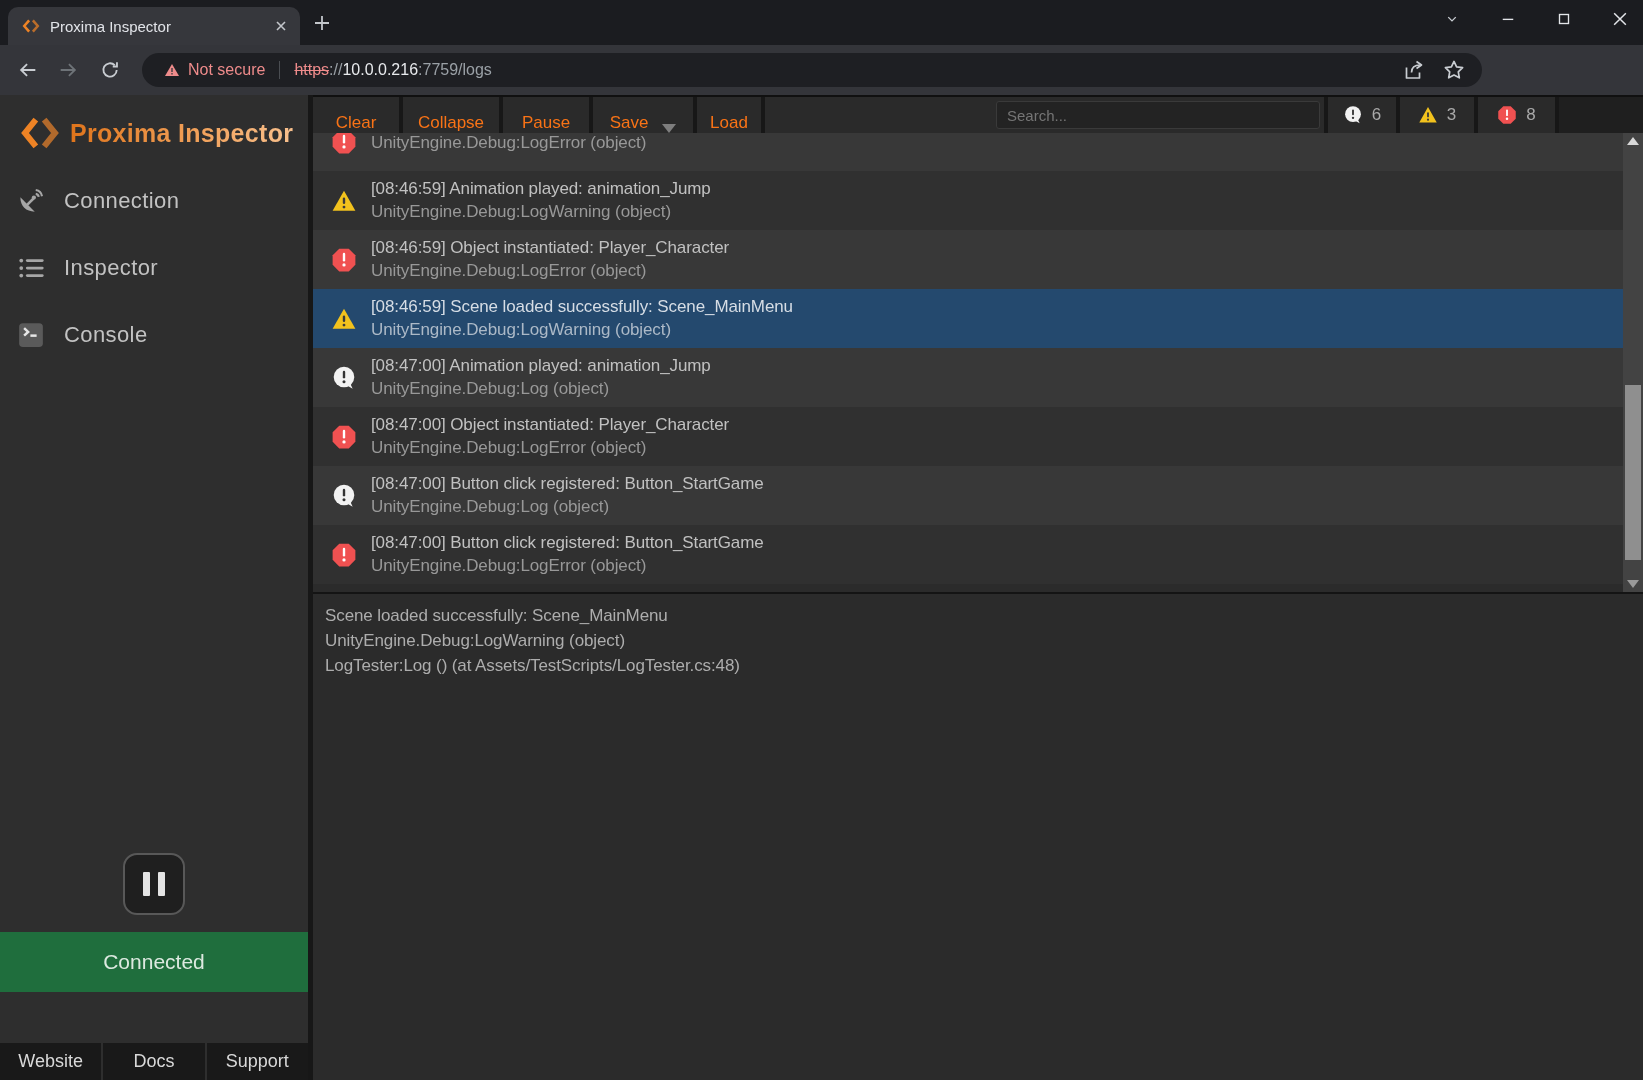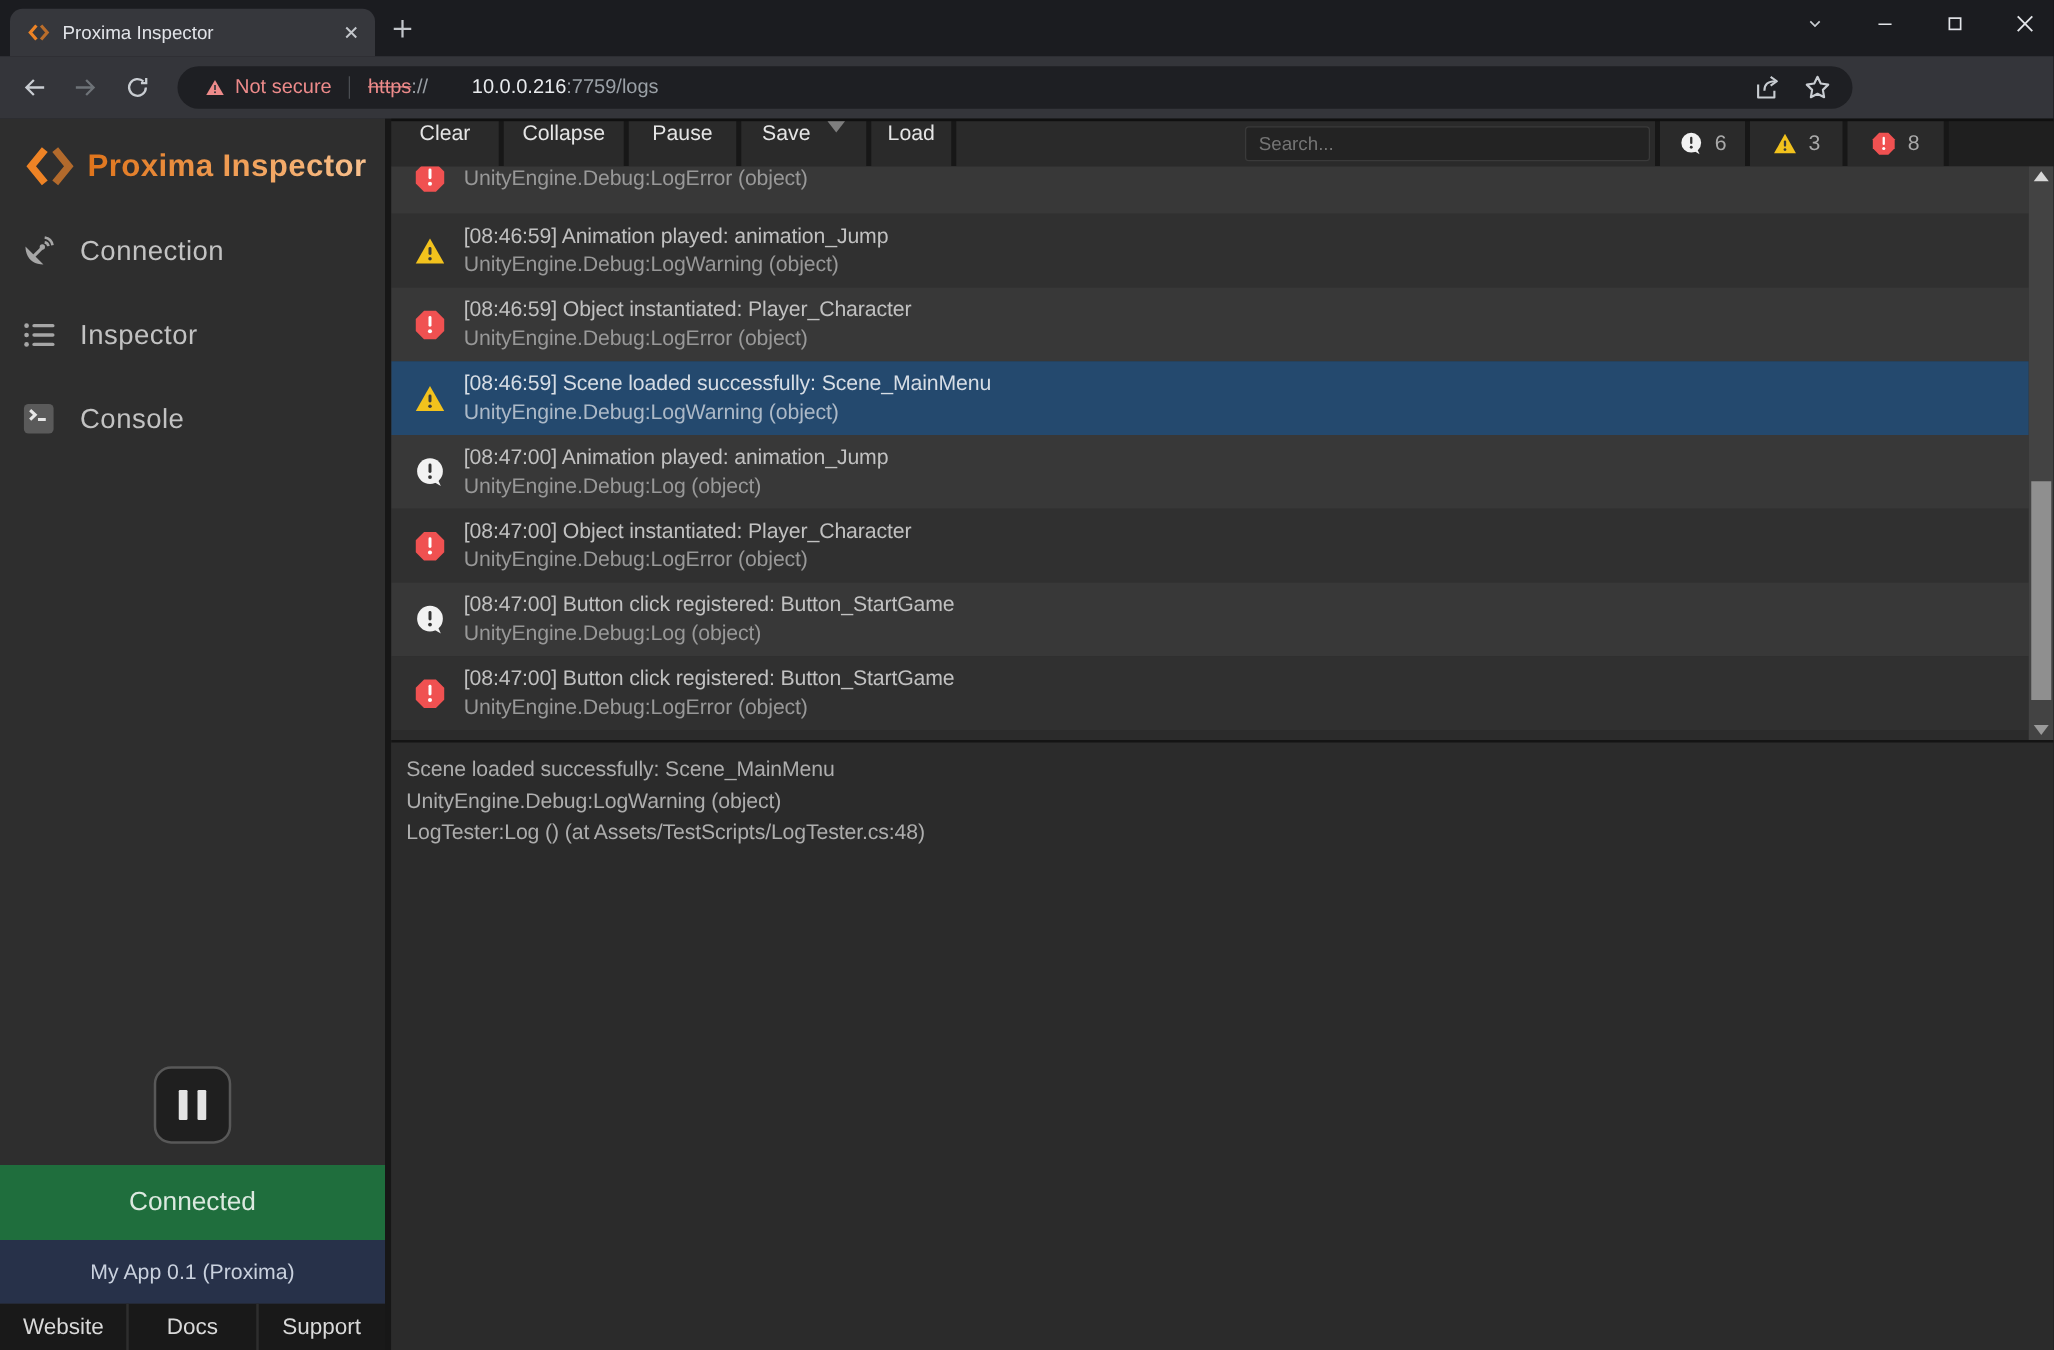--- a/index.html
+++ b/index.html
@@ -23,21 +23,21 @@
   .navbtn { width:24px; height:24px; margin-left:16px; display:flex; align-items:center; justify-content:center; }
   .navbtn.reload { margin-left:18px; }
   .url-pill { position:relative; margin-left:20px; width:1340px; height:34px; background:#1E1F23; border-radius:17px;
               display:flex; align-items:center; padding:0 14px 0 22px; }
   .pill-warning { width:16px; height:16px; }
   .not-secure { margin-left:8px; font-size:16px; color:#EE8B8B; white-space:nowrap; }
   .pill-div { width:1px; height:18px; background:#4A4D52; margin:0 14px; }
   .url-text { font-size:16px; white-space:nowrap; }
   .url-scheme { color:#EE8B8B; text-decoration:line-through; }
   .url-sep { color:#9AA0A6; }
-  .url-host { color:#E8EAED;margin-left:35px; }
+  .url-host { color:#E8EAED; }
   .url-path { color:#9AA0A6; }
   .pill-icon { position:absolute; width:24px; height:24px; top:5px; }
   .pill-share { right:56px; }
   .pill-star { right:16px; }
   .chrome-actions { position:absolute; top:58px; display:flex; align-items:center; }
   .act { width:26px; height:26px; display:flex; align-items:center; justify-content:center; }
   .avatar { width:28px; height:28px; border-radius:50%; background:#1E2430; display:flex; align-items:center; justify-content:center; }
 
   
   .app { position:absolute; left:0; top:95px; width:1643px; height:985px; display:flex; }
@@ -63,22 +63,22 @@
                   display:flex; align-items:center; justify-content:center; font-size:21px; color:#DCE9E0; }
   .status-app { position:absolute; left:0; top:897px; width:100%; height:51px; background:#273149;
                 display:flex; align-items:center; justify-content:center; font-size:17px; color:#C9D1DE; }
   .side-footer { position:absolute; left:0; top:948px; width:100%; height:37px; background:#191919; display:flex; }
   .foot-link { flex:1; display:flex; align-items:center; justify-content:center; font-size:18px; color:#D9D9D9; }
   .foot-link + .foot-link { border-left:2px solid #2E2E2E; }
 
   
   .main { position:relative; flex:1; height:985px; background:#2B2B2B; border-left:5px solid #171717; }
   .toolbar { height:38px; background:#171717; display:flex; gap:4px; border-top:2px solid #101010; }
-  .tbtn { background:#2A2A2A; display:flex; align-items:flex-start; justify-content:center; gap:14px;
-          font-size:17px; color:#e5e5e5; }
+  .tbtn { background:#2A2A2A; display:flex; align-items:flex-end; justify-content:center; gap:14px;
+          font-size:17px; color:#f97316; }
   .tb-clear{width:86px}.tb-collapse{width:96px}.tb-pause{width:86px}.tb-save{width:100px}.tb-load{width:64px}
   .caret-down { width:0; height:0; border-left:7px solid transparent; border-right:7px solid transparent;
                 border-top:9px solid #7E7E7E; }
   .search-cell { flex:1; background:#2A2A2A; display:flex; align-items:center; }
   .search-input { margin-left:auto; margin-right:4px; width:324px; height:26px; background:#232323;
                   border:1px solid #3A3A3A; border-radius:3px; color:#BBB; font-size:15px; padding:13px 10px;
                   font-family:"Liberation Sans", sans-serif; outline:none; }
   .search-input::placeholder { color:#757575; }
   .counter { background:#2A2A2A; display:flex; align-items:center; justify-content:center; gap:9px; }
   .cnt-info{width:68px}.cnt-warn{width:74px}.cnt-err{width:77px}
@@ -277,21 +277,20 @@
       </div>
 
       <div class="pause-wrap">
         <div class="pause-btn">
           <span class="pause-bar"></span>
           <span class="pause-bar"></span>
         </div>
       </div>
 
       <div class="status-green">Connected</div>
-      <div class="status-app">My App 0.1 (Proxima)</div>
 
       <div class="side-footer">
         <span class="foot-link">Website</span>
         <span class="foot-link">Docs</span>
         <span class="foot-link">Support</span>
       </div>
     </div>
 
     <div class="main">
 

